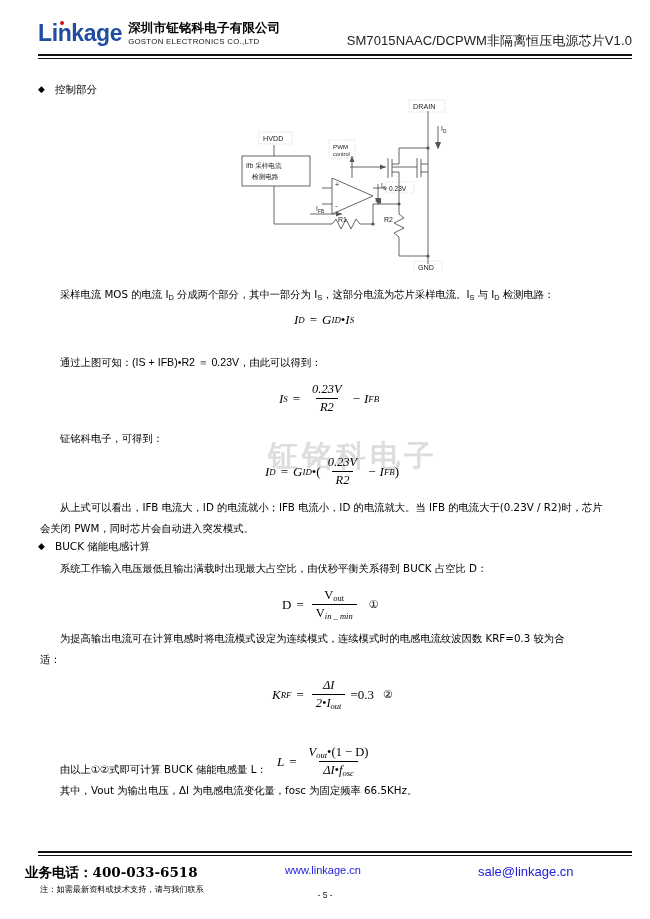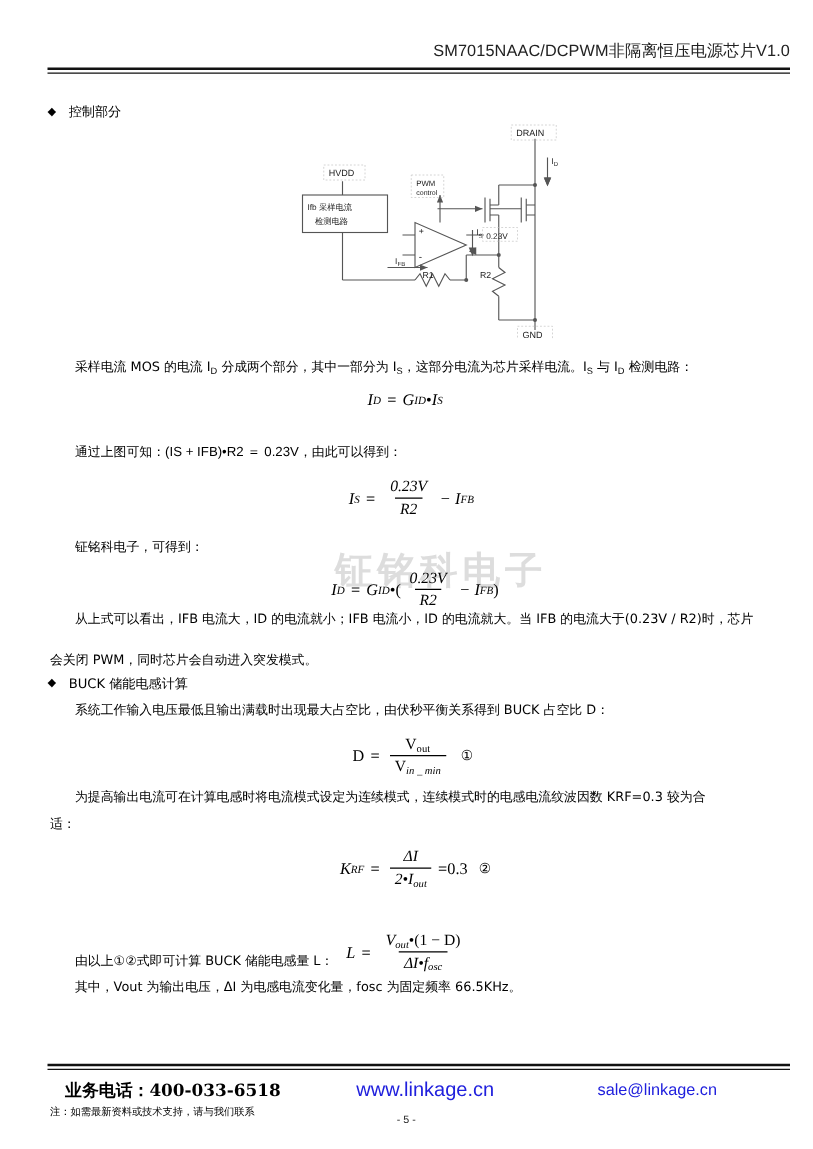--- a/index.html
+++ b/index.html
@@ -173,40 +173,40 @@
   .footer-rule {
     position: absolute;
     left: 38px; top: 851px;
     width: 594px;
     border-top: 2px solid #111;
     border-bottom: 1px solid #111;
     height: 2px;
   }
   .foot-phone {
     position: absolute;
-    left: 52px; top: 864px;
+    left: 25px; top: 864px;
     font-family: "DejaVu Serif", serif;
     font-weight: bold;
     font-size: 13.5px;
     color: #000;
     white-space: nowrap;
   }
   .foot-note {
     position: absolute;
     left: 40px; top: 884px;
     font-family: "DejaVu Sans", sans-serif;
     font-size: 8.2px;
     color: #000;
     white-space: nowrap;
   }
   .foot-web {
     position: absolute;
     left: 285px; top: 864px;
     font-family: "Liberation Sans", sans-serif;
-    font-size: 16px;
+    font-size: 11px;
     color: #2020dd;
     white-space: nowrap;
   }
   .foot-mail {
     position: absolute;
     left: 478px; top: 864px;
     font-family: "Liberation Sans", sans-serif;
     font-size: 13px;
     color: #2020dd;
     white-space: nowrap;
@@ -218,20 +218,30 @@
     text-align: center;
     font-family: "Liberation Sans", sans-serif;
     font-size: 8.5px;
     color: #222;
   }
 </style>
 </head>
 <body>
 
 <div class="page-header">
+  <div class="logo-block">
+    <div class="logo-word">
+      <span>Linkage</span>
+      <span class="logo-dot"></span>
+    </div>
+    <div class="company-block">
+      <div class="company-cn">深圳市钲铭科电子有限公司</div>
+      <div class="company-en">GOSTON ELECTRONICS CO.,LTD</div>
+    </div>
+  </div>
   <div class="header-right">SM7015NAAC/DCPWM非隔离恒压电源芯片V1.0</div>
   <div class="header-rule"></div>
 </div>
 
 <div class="bullet-head" style="left:38px; top:83px;">
   <span class="dia">◆</span><span>控制部分</span>
 </div>
 
 <div class="circuit">
 <svg width="265" height="175" viewBox="0 0 265 175" xmlns="http://www.w3.org/2000/svg">
@@ -395,21 +405,21 @@
   <span class="frac">
     <span class="num">0.23V</span>
     <span class="den">R2</span>
   </span>
   <span style="padding:0 4px" class="up">−</span>
   <span>I</span>
     <span class="msub">FB</span>
     <span class="up">)</span>
 </div>
 
-<div class="para" style="left:60px; top:485px; width:578px;">
+<div class="para" style="left:60px; top:497px; width:578px;">
   <span>从上式可以看出，IFB 电流大，ID 的电流就小；IFB 电流小，ID 的电流就大。当 IFB 的电流大于(0.23V / R2)时，芯片</span>
 </div>
 <div class="para" style="left:40px; top:518px; width:578px;">
   <span>会关闭 PWM，同时芯片会自动进入突发模式。</span>
 </div>
 
 <div class="bullet-head" style="left:38px; top:540px;">
   <span class="dia">◆</span><span>BUCK 储能电感计算</span>
 </div>
 

